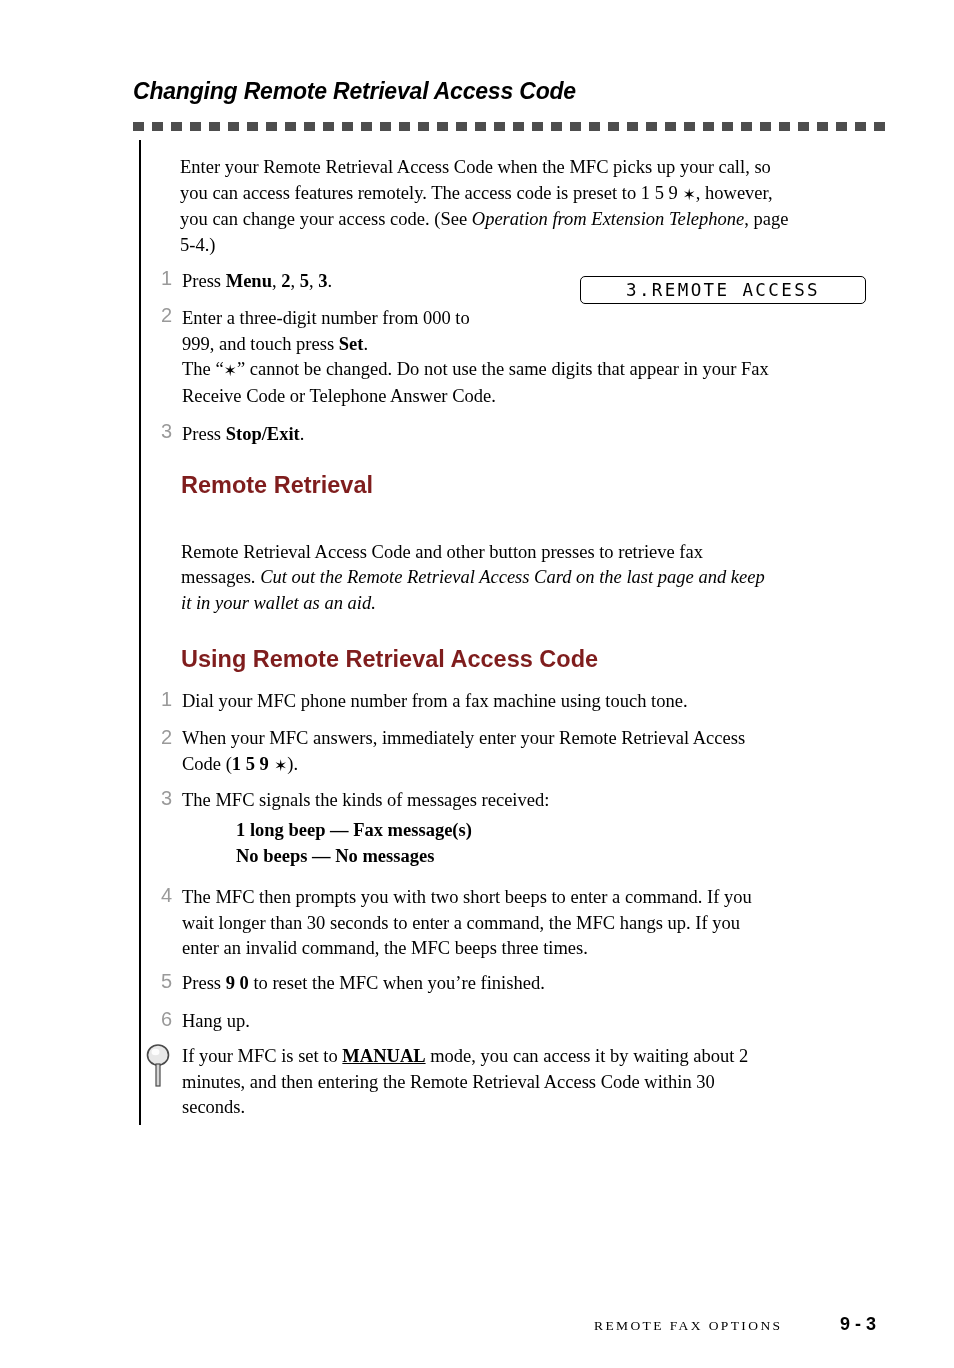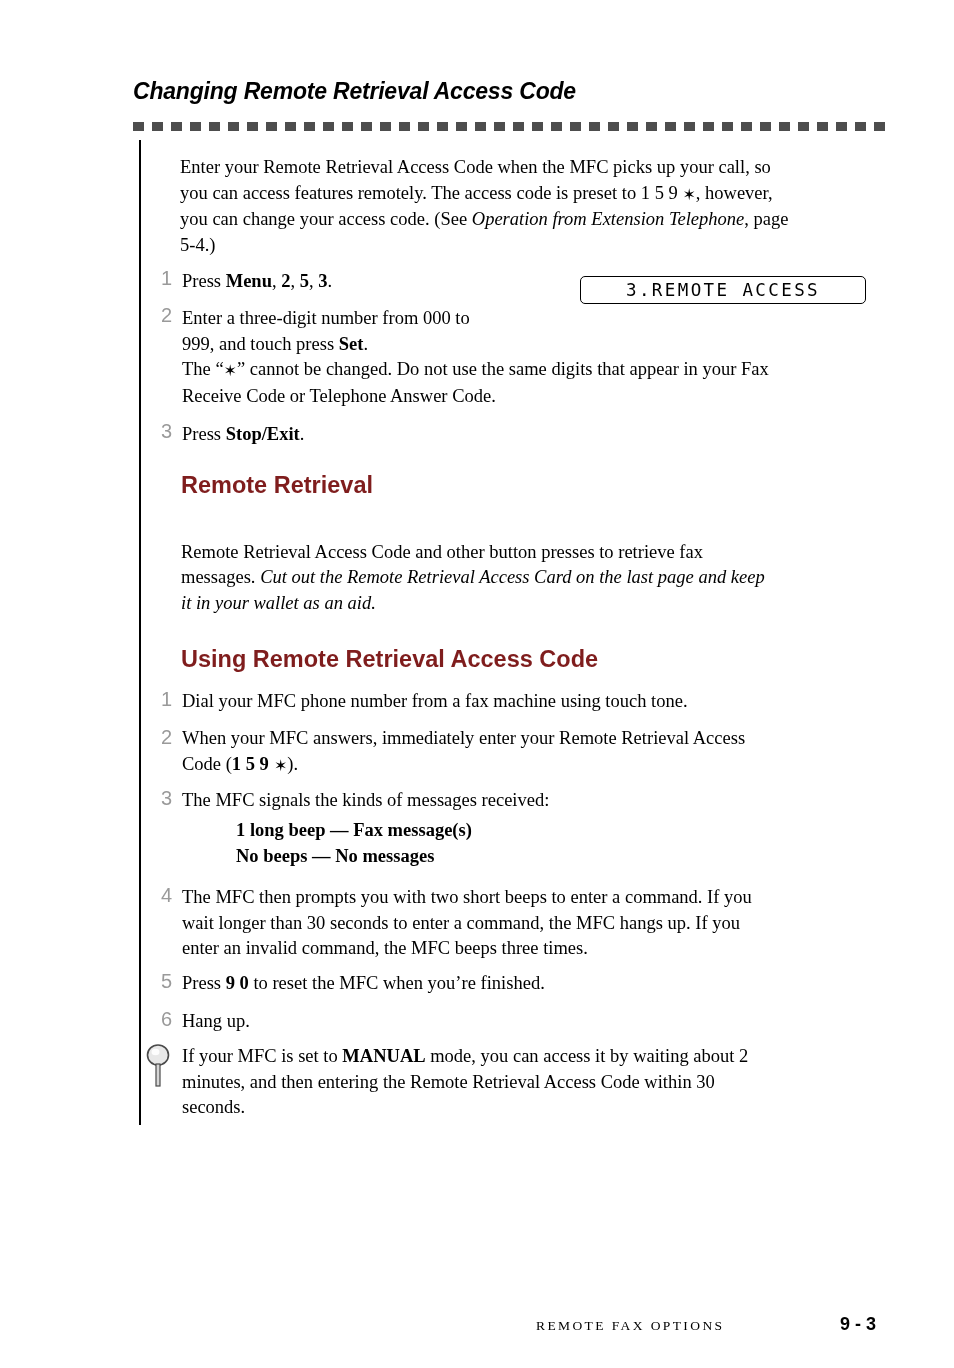--- a/index.html
+++ b/index.html
@@ -114,21 +114,21 @@
     position: absolute;
     left: 146px;
     top: 1044px;
     width: 24px;
     height: 44px;
   }
 
   
   .footer-text {
     position: absolute;
-    left: 536px;
+    left: 594px;
     top: 1318px;
     font-family: "Liberation Serif", serif;
     font-size: 13.5px;
     letter-spacing: 2.4px;
     color: #000;
     white-space: nowrap;
   }
   .footer-page {
     position: absolute;
     left: 840px;
@@ -140,20 +140,21 @@
     white-space: nowrap;
   }
 
   .aster {
     font-family: "DejaVu Sans", sans-serif;
     font-size: 16px;
     vertical-align: -1px;
   }
   .smallcaps {
     font-variant: small-caps;
+    text-decoration: underline;
   }
 </style>
 </head>
 <body>
 
 <div class="page">
 
   <div class="title">Changing Remote Retrieval Access Code</div>
   <div class="title-rule"></div>
 

